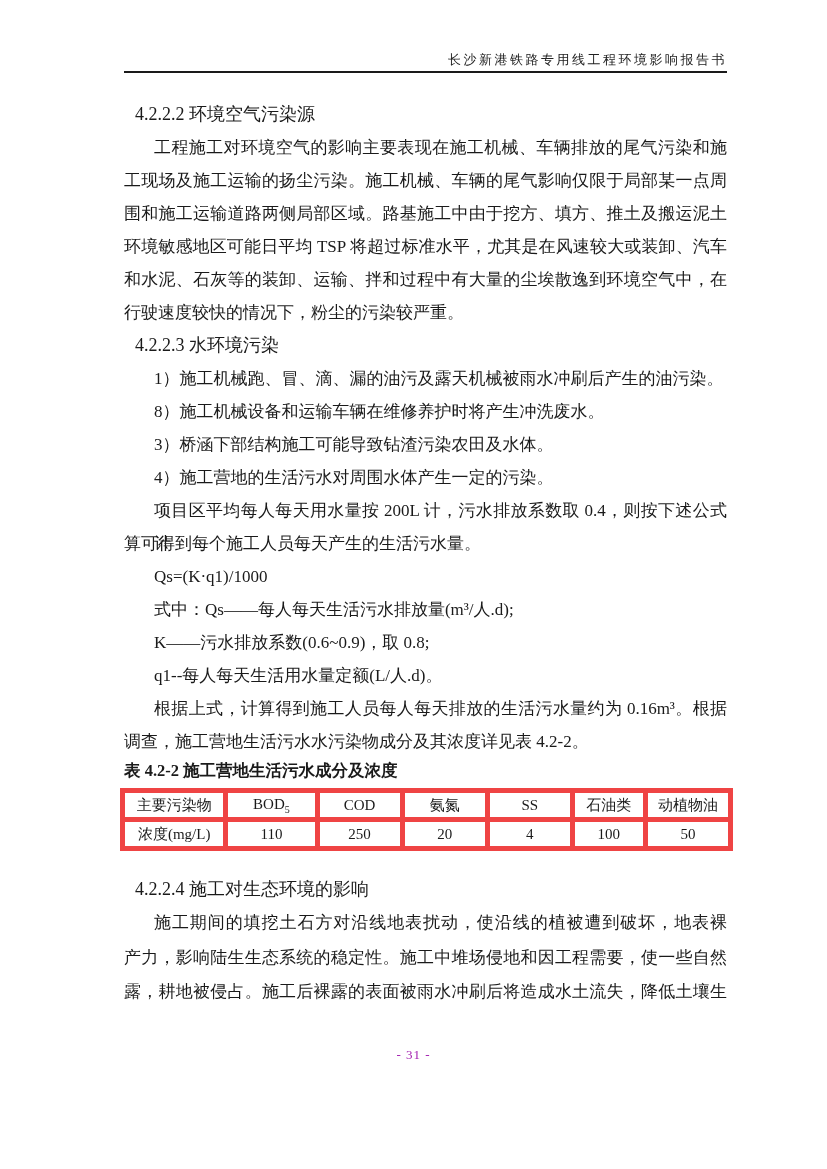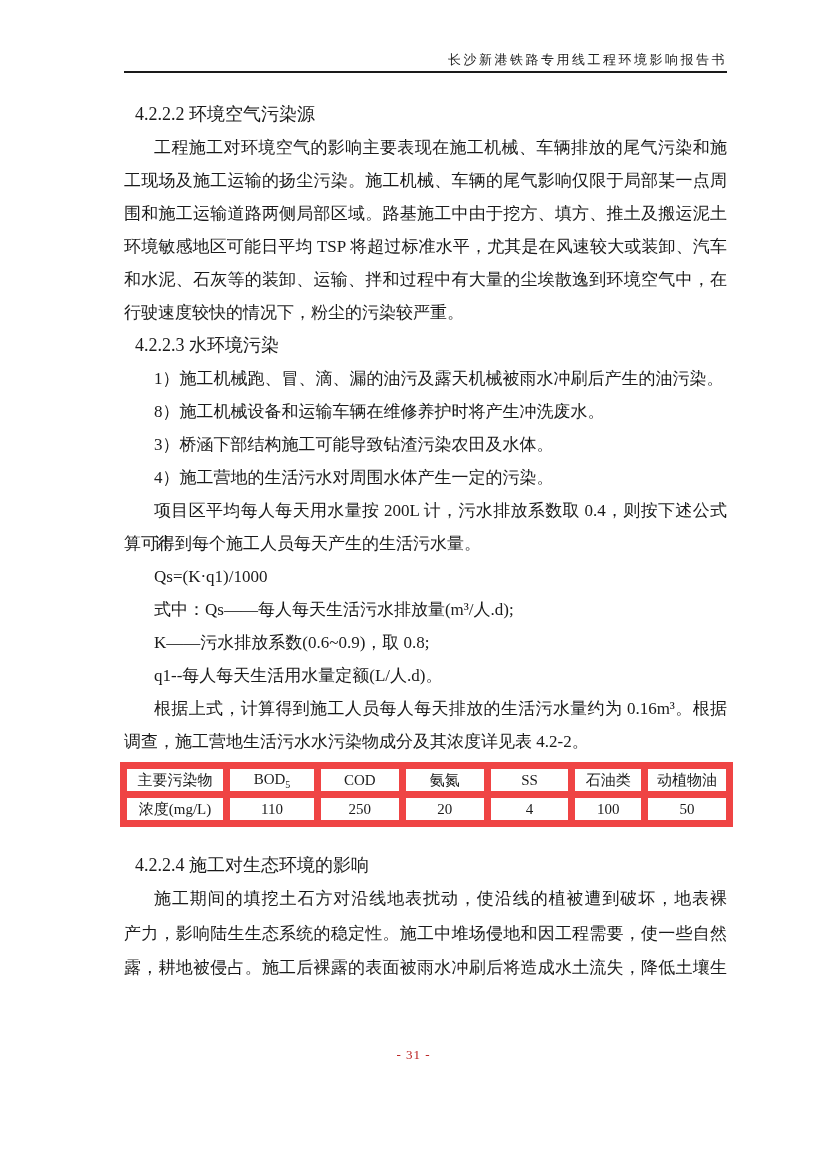--- a/index.html
+++ b/index.html
@@ -53,40 +53,40 @@
     white-space: nowrap;
   }
   table.pollutants {
     border-collapse: collapse;
     table-layout: fixed;
     width: calc(100% + 10px);
     margin-left: -4px;
     margin-top: 4px;
   }
   table.pollutants th, table.pollutants td {
-    border: 7px solid #ef4444;
+    border: 5px solid #ef4444;
     height: 29px;
     text-align: center;
     vertical-align: middle;
     font-weight: normal;
     font-size: 15px;
     padding: 0;
   }
   table.pollutants sub { font-size: 10px; }
   .eco-heading { margin-top: 22px; }
   .p4 .line { line-height: 34.5px; height: 34.5px; }
   .footer {
     position: absolute;
     left: 0;
     right: 0;
     top: 1047px;
     text-align: center;
     font-size: 13px;
     letter-spacing: 1px;
-    color: #b91c1c;
+    color: #a21caf;
   }
 </style>
 </head>
 <body>
 
 <div class="page">
 
   <div class="header">
     <div class="header-title">长沙新港铁路专用线工程环境影响报告书</div>
     <div class="header-rule"></div>
@@ -112,20 +112,21 @@
     <p class="line">算可得到每个施工人员每天产生的生活污水量。</p>
 
     <p class="line indent">Qs=(K·q1)/1000</p>
     <p class="line indent">式中：Qs——每人每天生活污水排放量(m³/人.d);</p>
     <p class="line indent">K——污水排放系数(0.6~0.9)，取 0.8;</p>
     <p class="line indent">q1--每人每天生活用水量定额(L/人.d)。</p>
 
     <p class="line fill indent">根据上式，计算得到施工人员每人每天排放的生活污水量约为 0.16m³。根据</p>
     <p class="line">调查，施工营地生活污水水污染物成分及其浓度详见表 4.2-2。</p>
 
+    <div class="table-title">表 4.2-2 施工营地生活污水成分及浓度</div>
 
     <table class="pollutants">
       <colgroup>
         <col style="width:17%">
           <col style="width:15%">
           <col style="width:14%">
         <col style="width:14%">
           <col style="width:14%">
           <col style="width:12%">
           <col style="width:14%">

